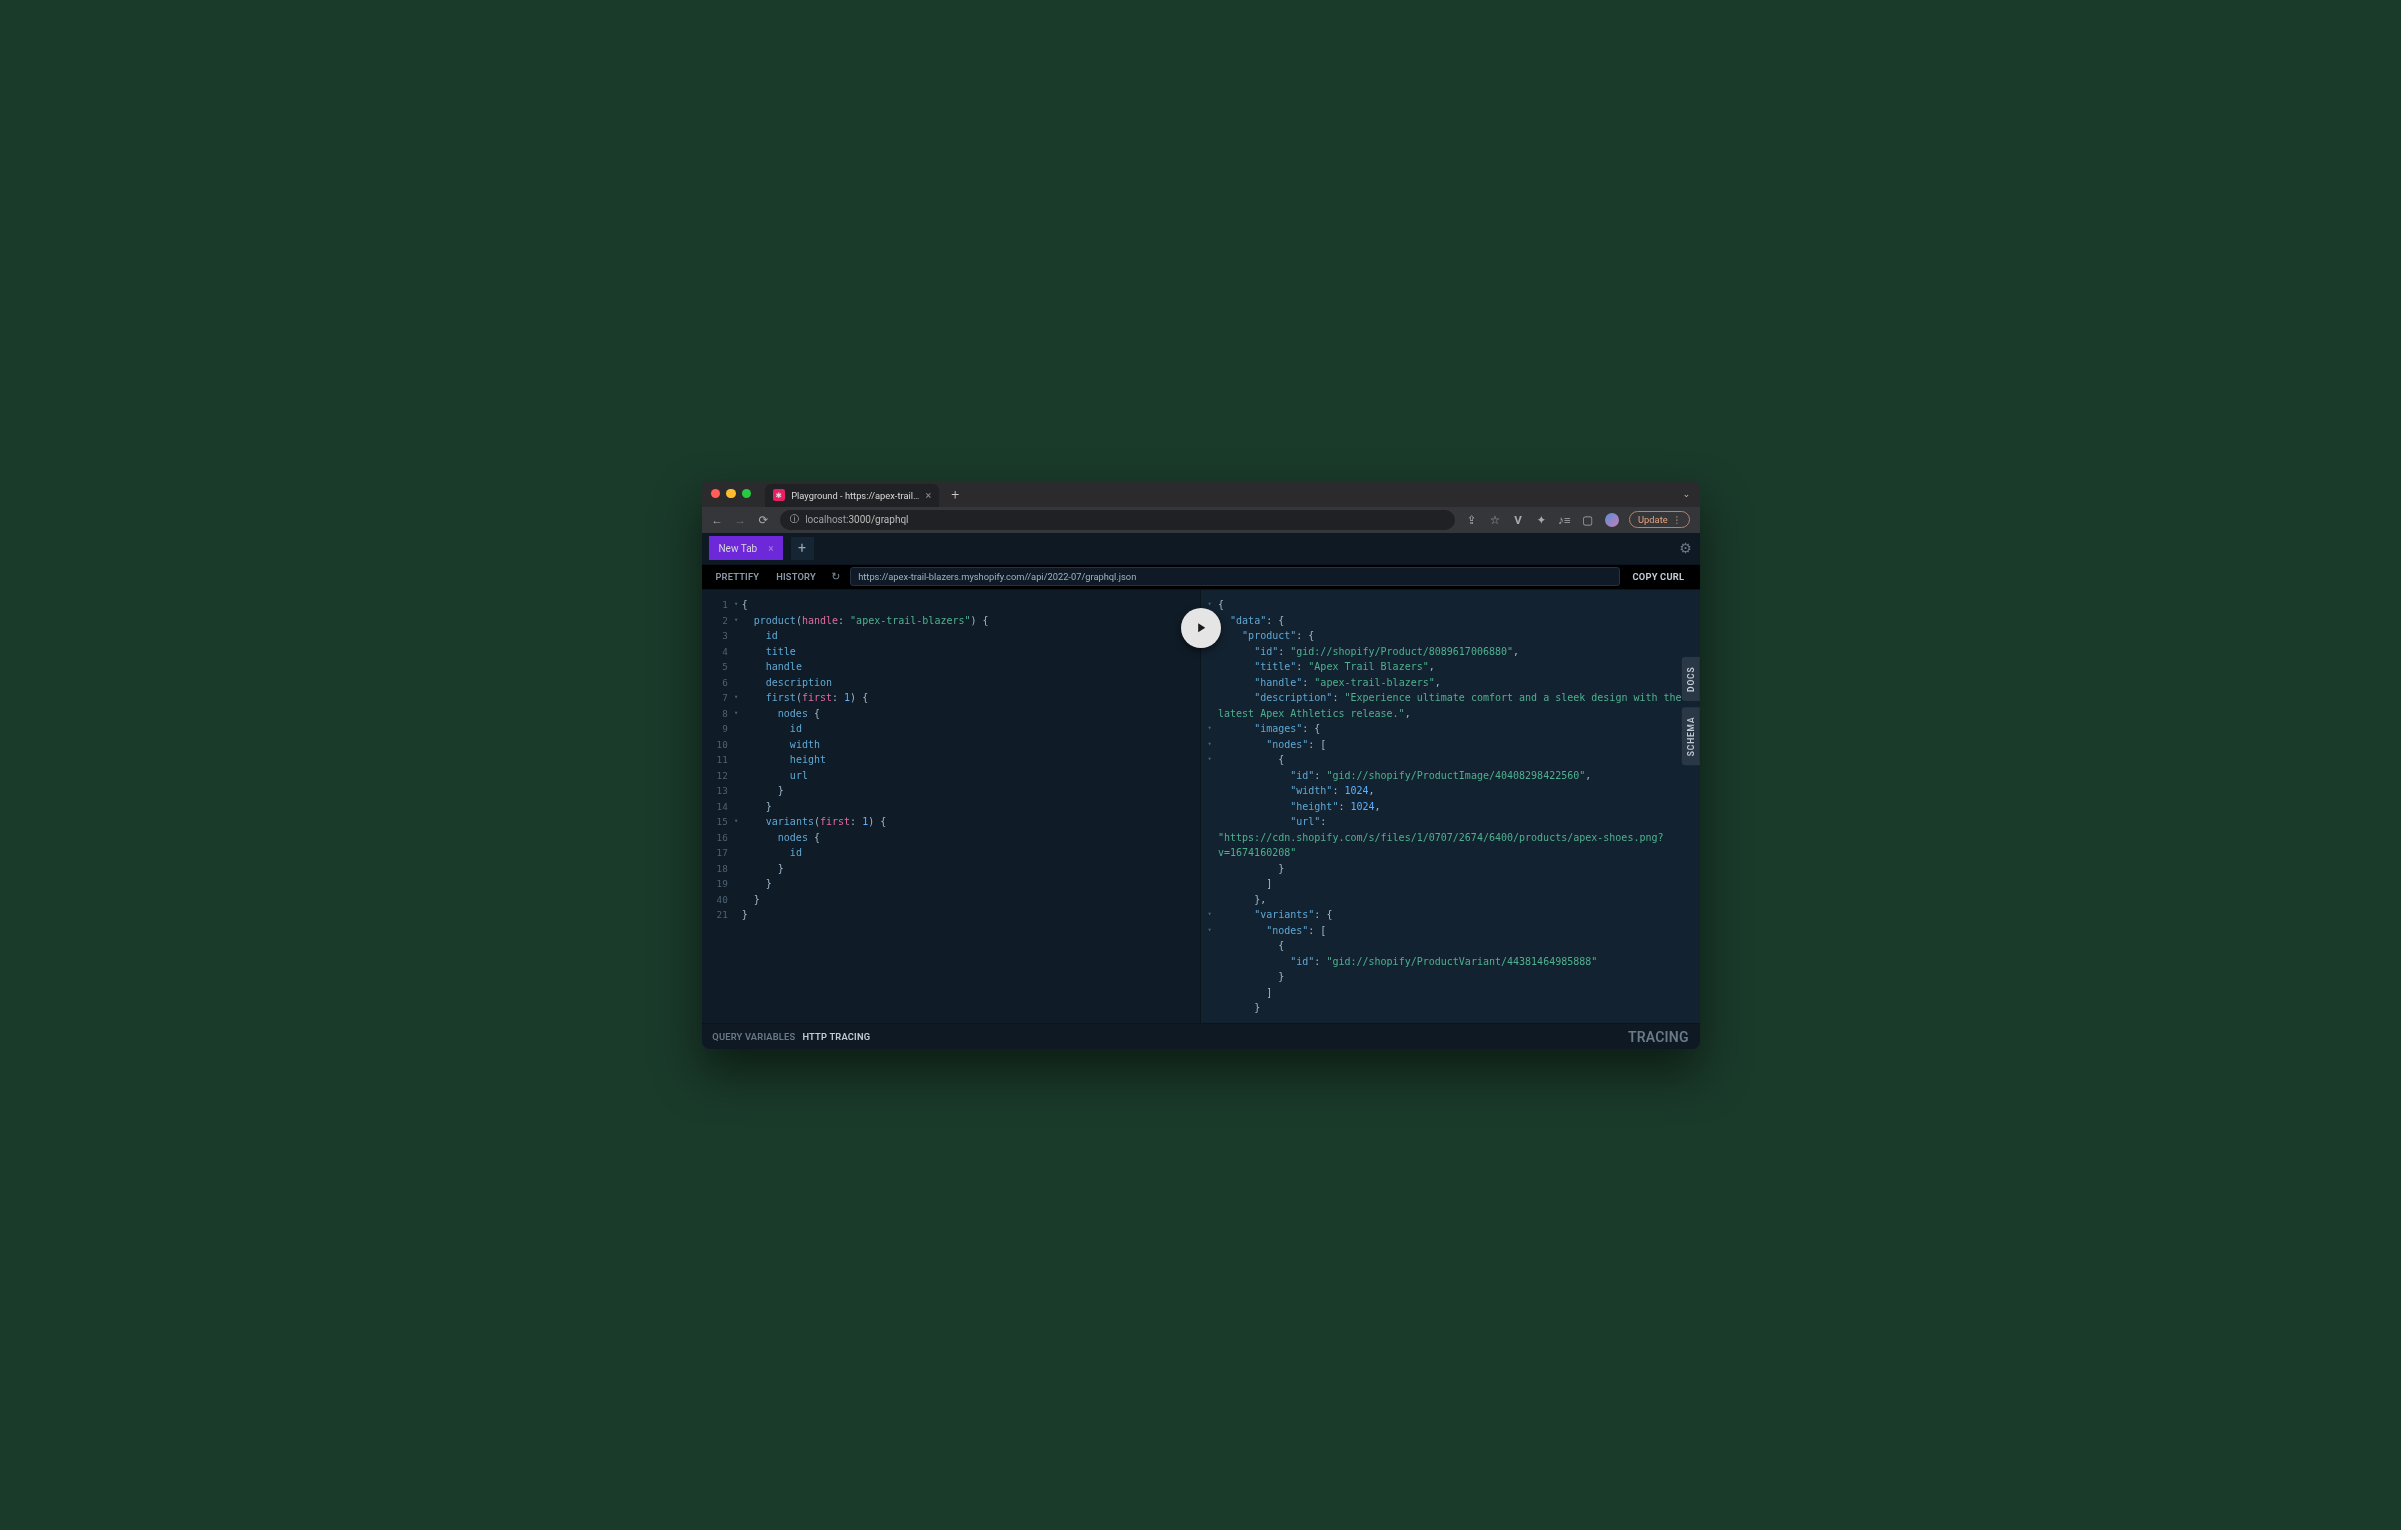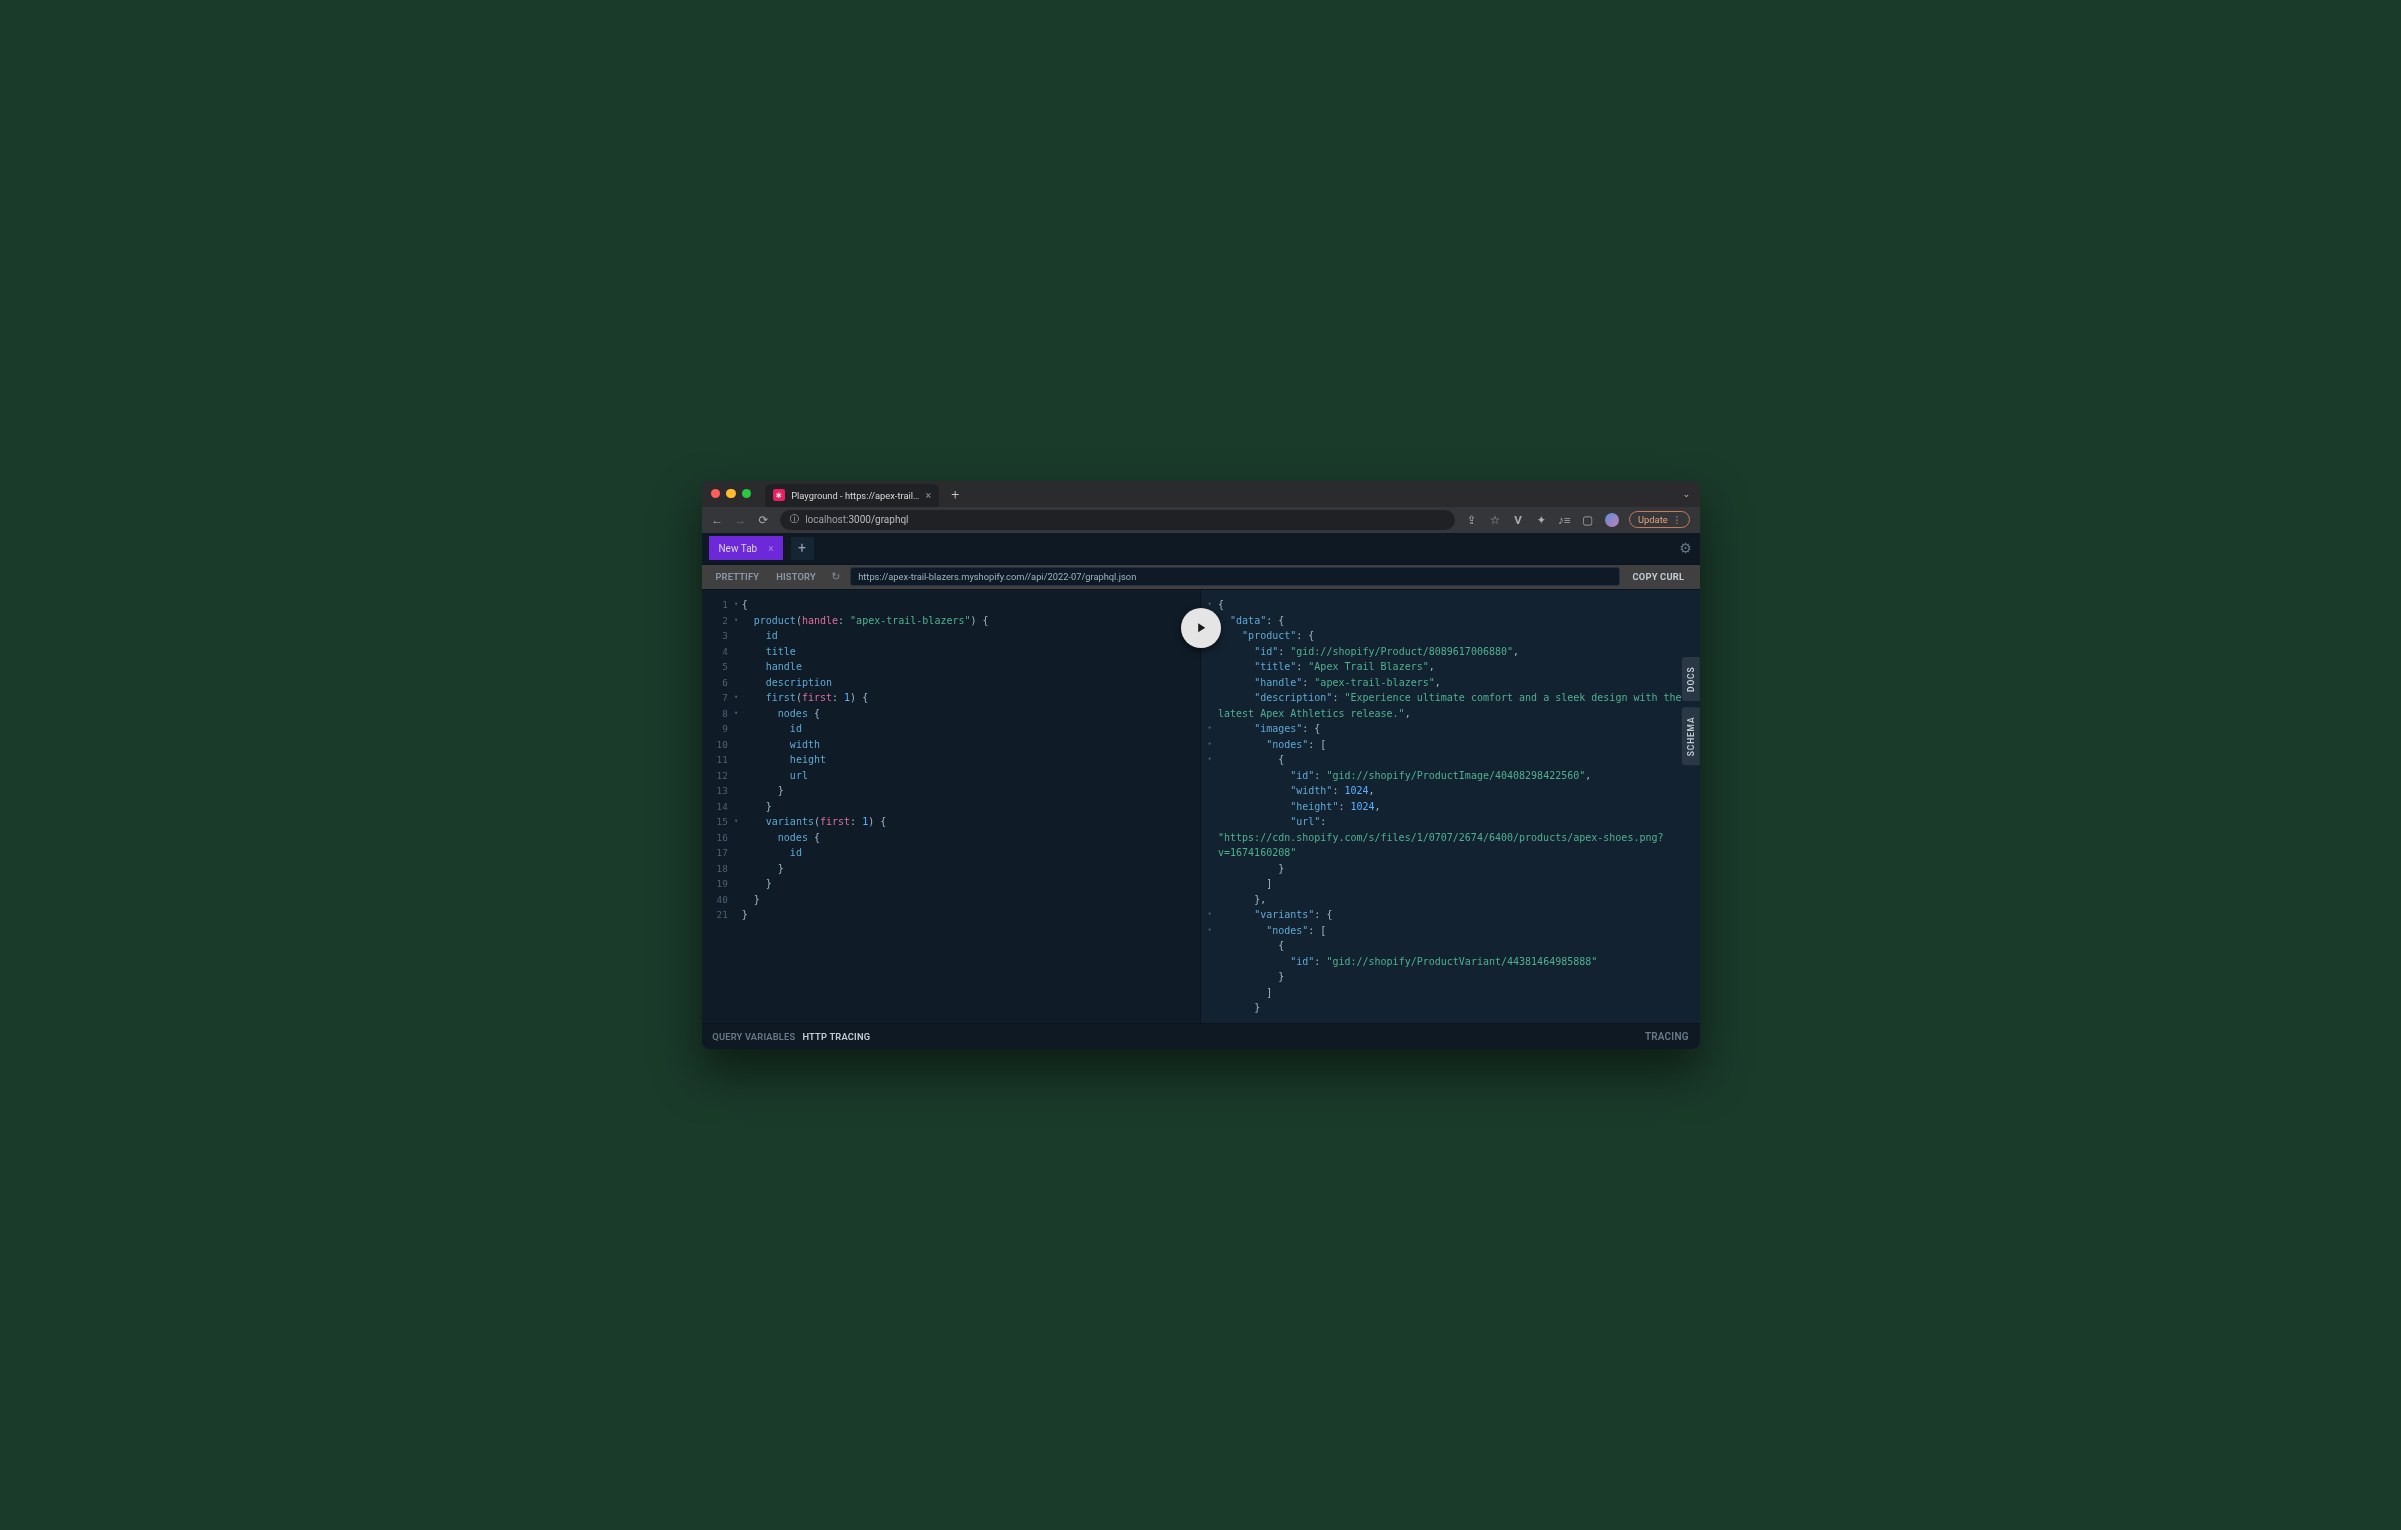--- a/index.html
+++ b/index.html
@@ -37,21 +37,21 @@
   .toolbar-right{display:flex;align-items:center;gap:10.8px;}
   .update-pill{border:0.8px solid #c97a5a;color:#e8a37d;border-radius:10.8px;padding:2.3px 7.7px;font-size:9.3px;display:flex;align-items:center;gap:4.6px;}
   .avatar{width:14px;height:14px;border-radius:50%;background:linear-gradient(135deg,#5b8dd6,#c47fb9);}
 
   
   .pg-tabs{background:#0e1923;height:31px;display:flex;align-items:center;padding:0 7.7px;}
   .pg-tab{background:#6d28d9;padding:6.2px 9.3px;display:flex;align-items:center;gap:11px;color:#d8d8d8;font-size:10px;}
   .pg-tab .x{opacity:.5;}
   .pg-newtab{width:23px;height:23px;background:#162534;margin-left:7.7px;display:flex;align-items:center;justify-content:center;color:#97a8b0;font-size:14px;}
   .pg-settings{margin-left:auto;color:#6a7785;font-size:14px;}
-  .pg-toolbar{background:#404040;border-top:0.8px solid #0b141e;border-bottom:0.8px solid #0b141e;height:26px;display:flex;align-items:center;padding:0 7.7px;gap:4.6px;}
+  .pg-toolbar{background:#000000;border-top:0.8px solid #0b141e;border-bottom:0.8px solid #0b141e;height:26px;display:flex;align-items:center;padding:0 7.7px;gap:4.6px;}
   .tb-btn{color:#8b99a6;font-weight:600;font-size:9.3px;padding:4.6px 6.2px;letter-spacing:0.2px;}
   .tb-reload{color:#7e8c99;font-size:10.8px;padding:0 4.6px;}
   .endpoint{flex:1;background:#0f1a26;border:0.8px solid #243341;border-radius:3.1px;padding:3.1px 7.7px;color:#9fb2c2;font-size:9.3px;height:18.6px;display:flex;align-items:center;}
   .copycurl{color:#c3ccd5;font-weight:700;font-size:9.3px;padding:4.6px 7.7px;letter-spacing:0.2px;}
 
   .pg-body{position:relative;flex:1;display:flex;background:#0f1b27;}
   .pane{flex:1;overflow:auto;padding:7.7px 0 7.7px 0;}
   .left{background:#0f1b27;}
   .right{background:#132230;border-left:0.8px solid #0b141e;}
   .gutter{width:32.5px;text-align:right;color:#4e6272;font-family:ui-monospace,Menlo,Consolas,monospace;font-size:9.3px;user-select:none;padding-right:6.2px;}
@@ -68,21 +68,21 @@
   .rline{display:flex;line-height:15.5px;font-family:ui-monospace,Menlo,Consolas,monospace;font-size:10px;}
   .rcode{white-space:pre-wrap;color:#9fb6c7;flex:1;padding-right:7.7px;}
   .run{position:absolute;left:50%;top:18.6px;transform:translateX(-50%);width:40px;height:40px;border-radius:50%;background:#e5e5e5;display:flex;align-items:center;justify-content:center;box-shadow:0 3.1px 7.7px rgba(0,0,0,.5);}
   .run svg{width:15.5px;height:15.5px;}
   .sidetabs{position:absolute;right:0;top:67px;display:flex;flex-direction:column;gap:6.2px;}
   .sidetab{writing-mode:vertical-rl;transform:rotate(180deg);background:#2a3846;color:#c3ccd5;font-size:8.5px;font-weight:600;letter-spacing:0.8px;padding:9.3px 3.9px;border-radius:0 3.1px 3.1px 0;}
 
   .footer{background:#0e1923;height:26px;display:flex;align-items:center;padding:0 10.8px;gap:7px;border-top:0.8px solid #0b141e;}
   .ftab{color:#6a7a88;font-size:9.3px;font-weight:600;letter-spacing:0.2px;}
   .ftab.active{color:#c3ccd5;}
-  .tracing{margin-left:auto;color:#6a7a88;font-size:10px;font-weight:600;letter-spacing:0.2px;text-align:right;}
+  .tracing{margin-left:auto;color:#6a7a88;font-size:14px;font-weight:600;letter-spacing:0.2px;text-align:right;}
 </style>
 </head>
 <body>
 
 <div class="window">
 
   <div class="titlebar">
     <div class="traffic">
       <div class="dot red"></div>
       <div class="dot yellow"></div>

